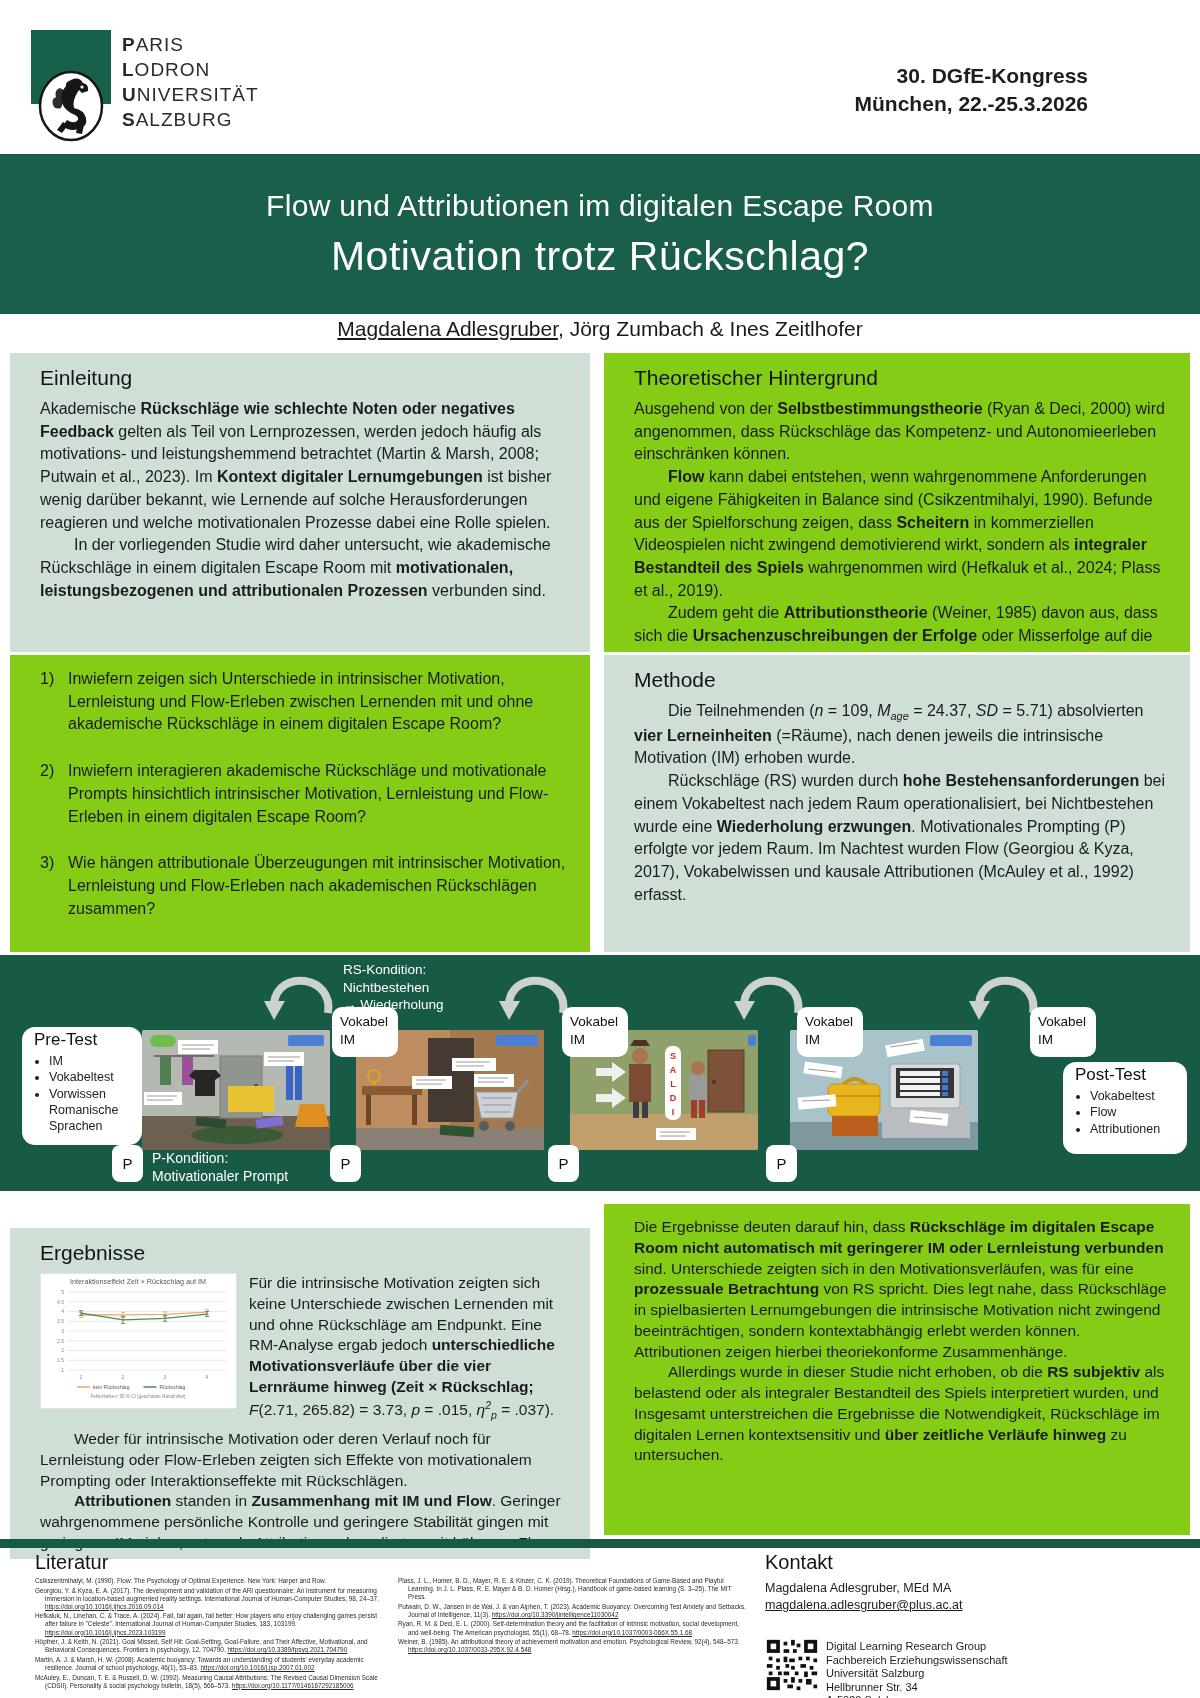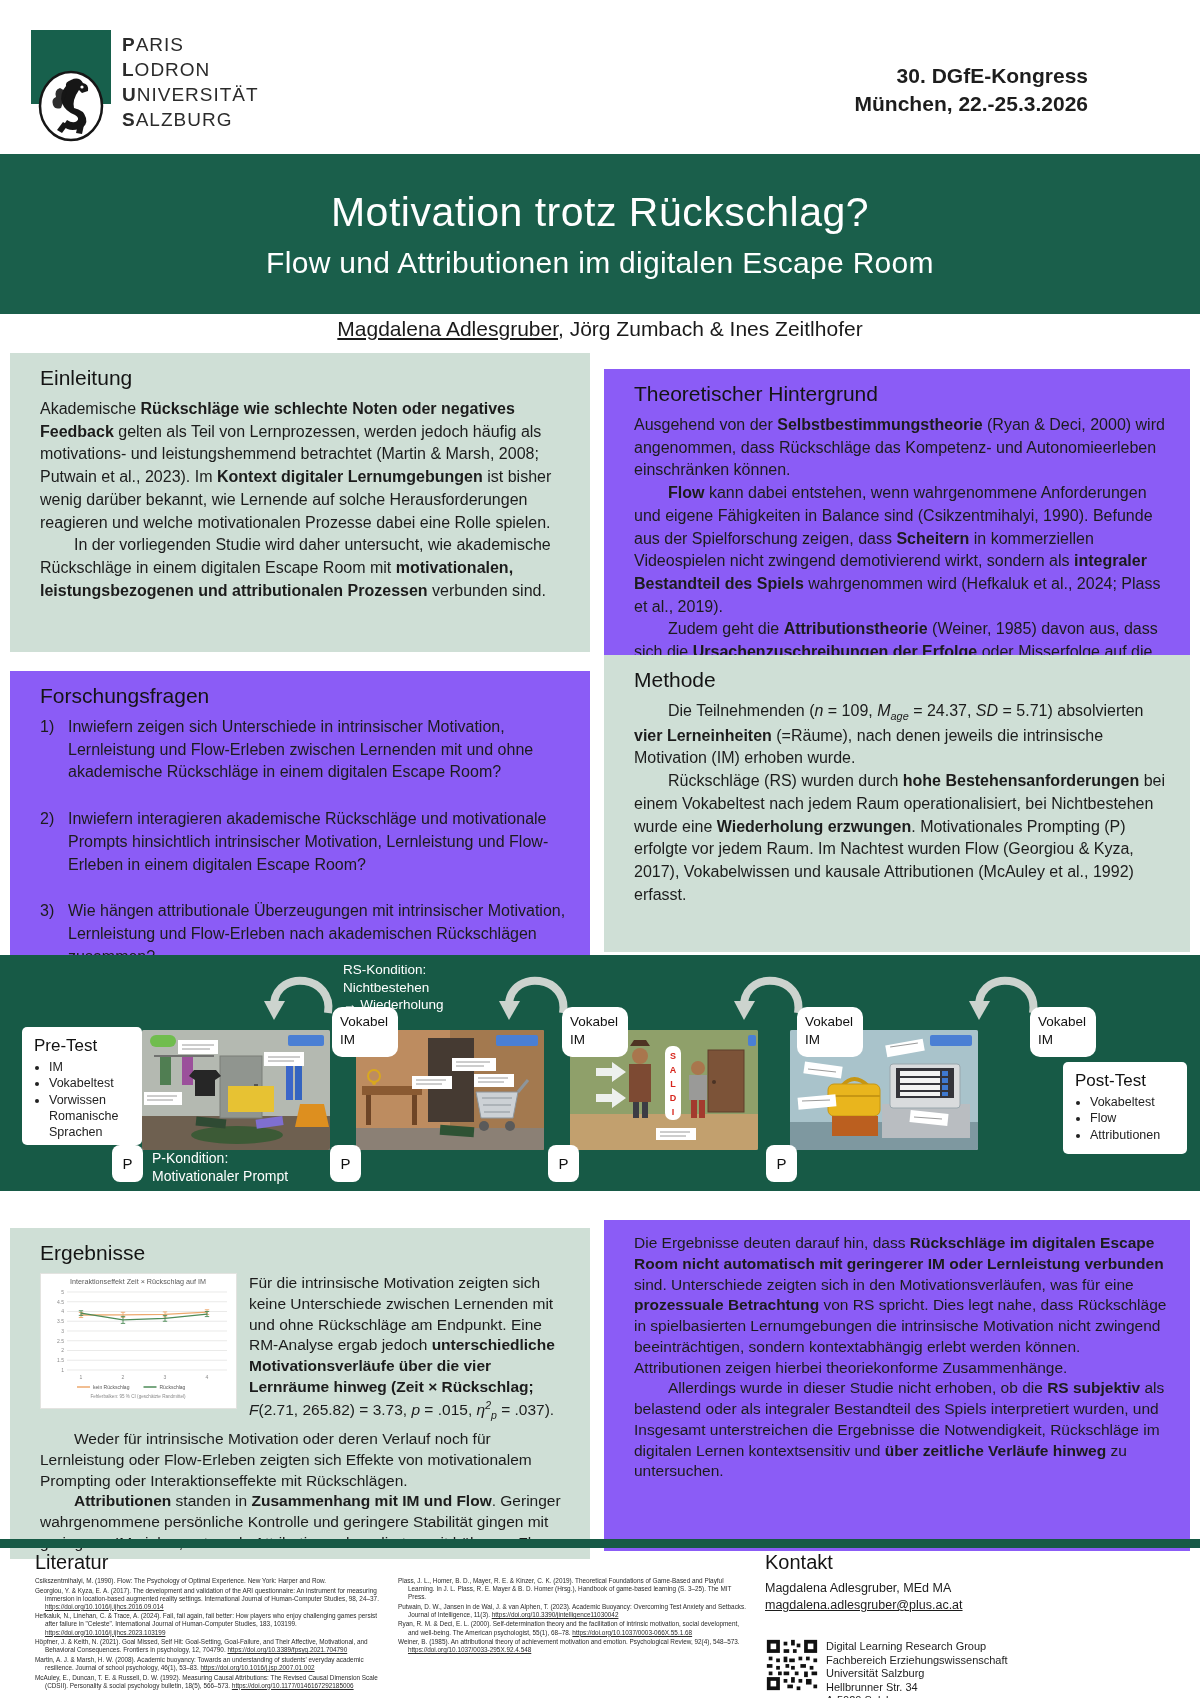--- a/index.html
+++ b/index.html
@@ -22,41 +22,41 @@
   
   #title-banner { left:0; top:154px; width:1200px; height:160px; background:#1a5f4b;
     display:flex; flex-direction:column; align-items:center; justify-content:center; gap:10px; }
   #poster-title { color:#fff; font-size:41px; font-weight:300; letter-spacing:.5px; }
   #poster-subtitle { color:#fff; font-size:30px; font-weight:300; letter-spacing:.3px; }
   #authors-line { left:0; top:317px; width:1200px; text-align:center; font-size:21px; color:#1a1a1a; }
 
   
   .section { position:absolute; overflow:hidden; padding:13px 22px 10px 30px; }
   .sage { background:#cfdfd6; }
-  .lgray { background:#8b5cf6;margin-top:16px; }
+  .lgray { background:#84cc16; }
   .section h2 { font-size:21px; font-weight:400; color:#141414; margin-bottom:8px; }
   .body-text p { font-size:16px; line-height:1.42; }
   .body-text p.indent { text-indent:34px; }
   #sec-einleitung { left:10px;  top:353px; width:580px; height:299px; }
   #sec-hintergrund { left:604px; top:353px; width:586px; height:299px; }
   #sec-forschung  { left:10px;  top:655px; width:580px; height:297px; }
   #sec-methode    { left:604px; top:655px; width:586px; height:297px; }
   #sec-ergebnisse { left:10px;  top:1228px; width:580px; height:331px; }
   #sec-diskussion { left:604px; top:1204px; width:586px; height:331px; }
   #sec-ergebnisse .body-text p, #sec-diskussion .body-text p { font-size:15.5px; line-height:1.34; }
 
   .question { display:flex; gap:8px; margin-bottom:24px; font-size:16px; line-height:1.42; }
   .qnum { flex:0 0 20px; }
 
   #ergebnisse-row { display:flex; gap:12px; align-items:flex-start; margin-bottom:7px; }
   #chart-card { flex:0 0 195px; background:#fff; border:1px solid #e3e3e0; }
 
   
   #band { left:0; top:955px; width:1200px; height:236px; background:#175a46; }
-  .white-card { position:absolute; background:#fff; border-radius:5px; padding:9px 10px 8px 12px; }
+  .white-card { position:absolute; background:#fff; border-radius:13px; padding:3px 10px 8px 12px; }
   .card-title { font-size:17px; color:#111; margin-bottom:3px; }
   .card-list { list-style:disc; padding-left:15px; font-size:12.5px; line-height:1.3; color:#222; }
   #pretest-card  { left:22px;  top:72px;  width:120px; height:118px; }
   #posttest-card { left:1063px; top:107px; width:124px; height:92px; }
   .vokabel-card { position:absolute; top:52px; width:66px; height:50px; background:#fff; border-radius:10px;
     padding:6px 8px; font-size:13.5px; line-height:1.35; color:#111; }
   .p-square { position:absolute; top:190px; width:31px; height:37px; background:#fff; border-radius:8px;
     display:flex; align-items:center; justify-content:center; font-size:15px; color:#111; }
   .band-label { position:absolute; color:#fff; font-size:13.5px; line-height:1.3; }
   .room { position:absolute; top:75px; width:188px; height:120px; overflow:hidden; border-radius:2px; background:#999; }
@@ -103,22 +103,22 @@
     <div class="logo-line">UNIVERSITÄT</div>
     <div class="logo-line">SALZBURG</div>
   </div>
 </div>
 <div class="abs" id="conference-block">
   <div>30. DGfE-Kongress</div>
   <div>München, 22.-25.3.2026</div>
 </div>
 
 <div class="abs" id="title-banner">
+  <div id="poster-subtitle">Flow und Attributionen im digitalen Escape Room</div>
   <div id="poster-title">Motivation trotz Rückschlag?</div>
-  <div id="poster-subtitle">Flow und Attributionen im digitalen Escape Room</div>
 </div>
 <div class="abs" id="authors-line"><span style="text-decoration: underline;">Magdalena Adlesgruber</span><span>, Jörg Zumbach &amp; Ines Zeitlhofer</span></div>
 
 <div class="section sage" id="sec-einleitung">
   <h2>Einleitung</h2>
   <div class="body-text">
     <p><span>Akademische </span><span style="font-weight: 700;">Rückschläge wie schlechte Noten oder negatives Feedback</span><span> gelten als Teil von Lernprozessen, werden jedoch häufig als motivations- und leistungshemmend betrachtet (Martin &amp; Marsh, 2008; Putwain et al., 2023). Im </span><span style="font-weight: 700;">Kontext digitaler Lernumgebungen</span><span> ist bisher wenig darüber bekannt, wie Lernende auf solche Herausforderungen reagieren und welche motivationalen Prozesse dabei eine Rolle spielen.</span></p>
     <p class="indent"><span>In der vorliegenden Studie wird daher untersucht, wie akademische Rückschläge in einem digitalen Escape Room mit </span><span style="font-weight: 700;">motivationalen, leistungsbezogenen und attributionalen Prozessen</span><span> verbunden sind.</span></p>
   </div>
 </div>
@@ -126,21 +126,20 @@
 <div class="section lgray" id="sec-hintergrund">
   <h2>Theoretischer Hintergrund</h2>
   <div class="body-text">
     <p><span>Ausgehend von der </span><span style="font-weight: 700; text-align: center;">Selbstbestimmungstheorie</span><span> (Ryan &amp; Deci, 2000) wird angenommen, dass Rückschläge das Kompetenz- und Autonomieerleben einschränken können.</span></p>
     <p class="indent"><span style="font-weight: 700;">Flow</span><span> kann dabei entstehen, wenn wahrgenommene Anforderungen und eigene Fähigkeiten in Balance sind (Csikzentmihalyi, 1990). Befunde aus der Spielforschung zeigen, dass </span><span style="font-weight: 700;">Scheitern</span><span> in kommerziellen Videospielen nicht zwingend demotivierend wirkt, sondern als </span><span style="font-weight: 700;">integraler Bestandteil des Spiels</span><span> wahrgenommen wird (Hefkaluk et al., 2024; Plass et al., 2019).</span></p>
     <p class="indent"><span>Zudem geht die </span><span style="font-weight: 700;">Attributionstheorie</span><span> (Weiner, 1985) davon aus, dass sich die </span><span style="font-weight: 700;">Ursachenzuschreibungen der Erfolge</span><span> oder Misserfolge auf die Motivation auswirken.</span></p>
   </div>
 </div>
 
 <div class="section lgray" id="sec-forschung">
-  <h2>Forschungsfragen</h2>
   <div class="question">
     <span class="qnum">1)</span>
     <span>Inwiefern zeigen sich Unterschiede in intrinsischer Motivation, Lernleistung und Flow-Erleben zwischen Lernenden mit und ohne akademische Rückschläge in einem digitalen Escape Room?</span>
   </div>
   <div class="question">
     <span class="qnum">2)</span>
     <span>Inwiefern interagieren akademische Rückschläge und motivationale Prompts hinsichtlich intrinsischer Motivation, Lernleistung und Flow-Erleben in einem digitalen Escape Room?</span>
   </div>
   <div class="question">
     <span class="qnum">3)</span>

